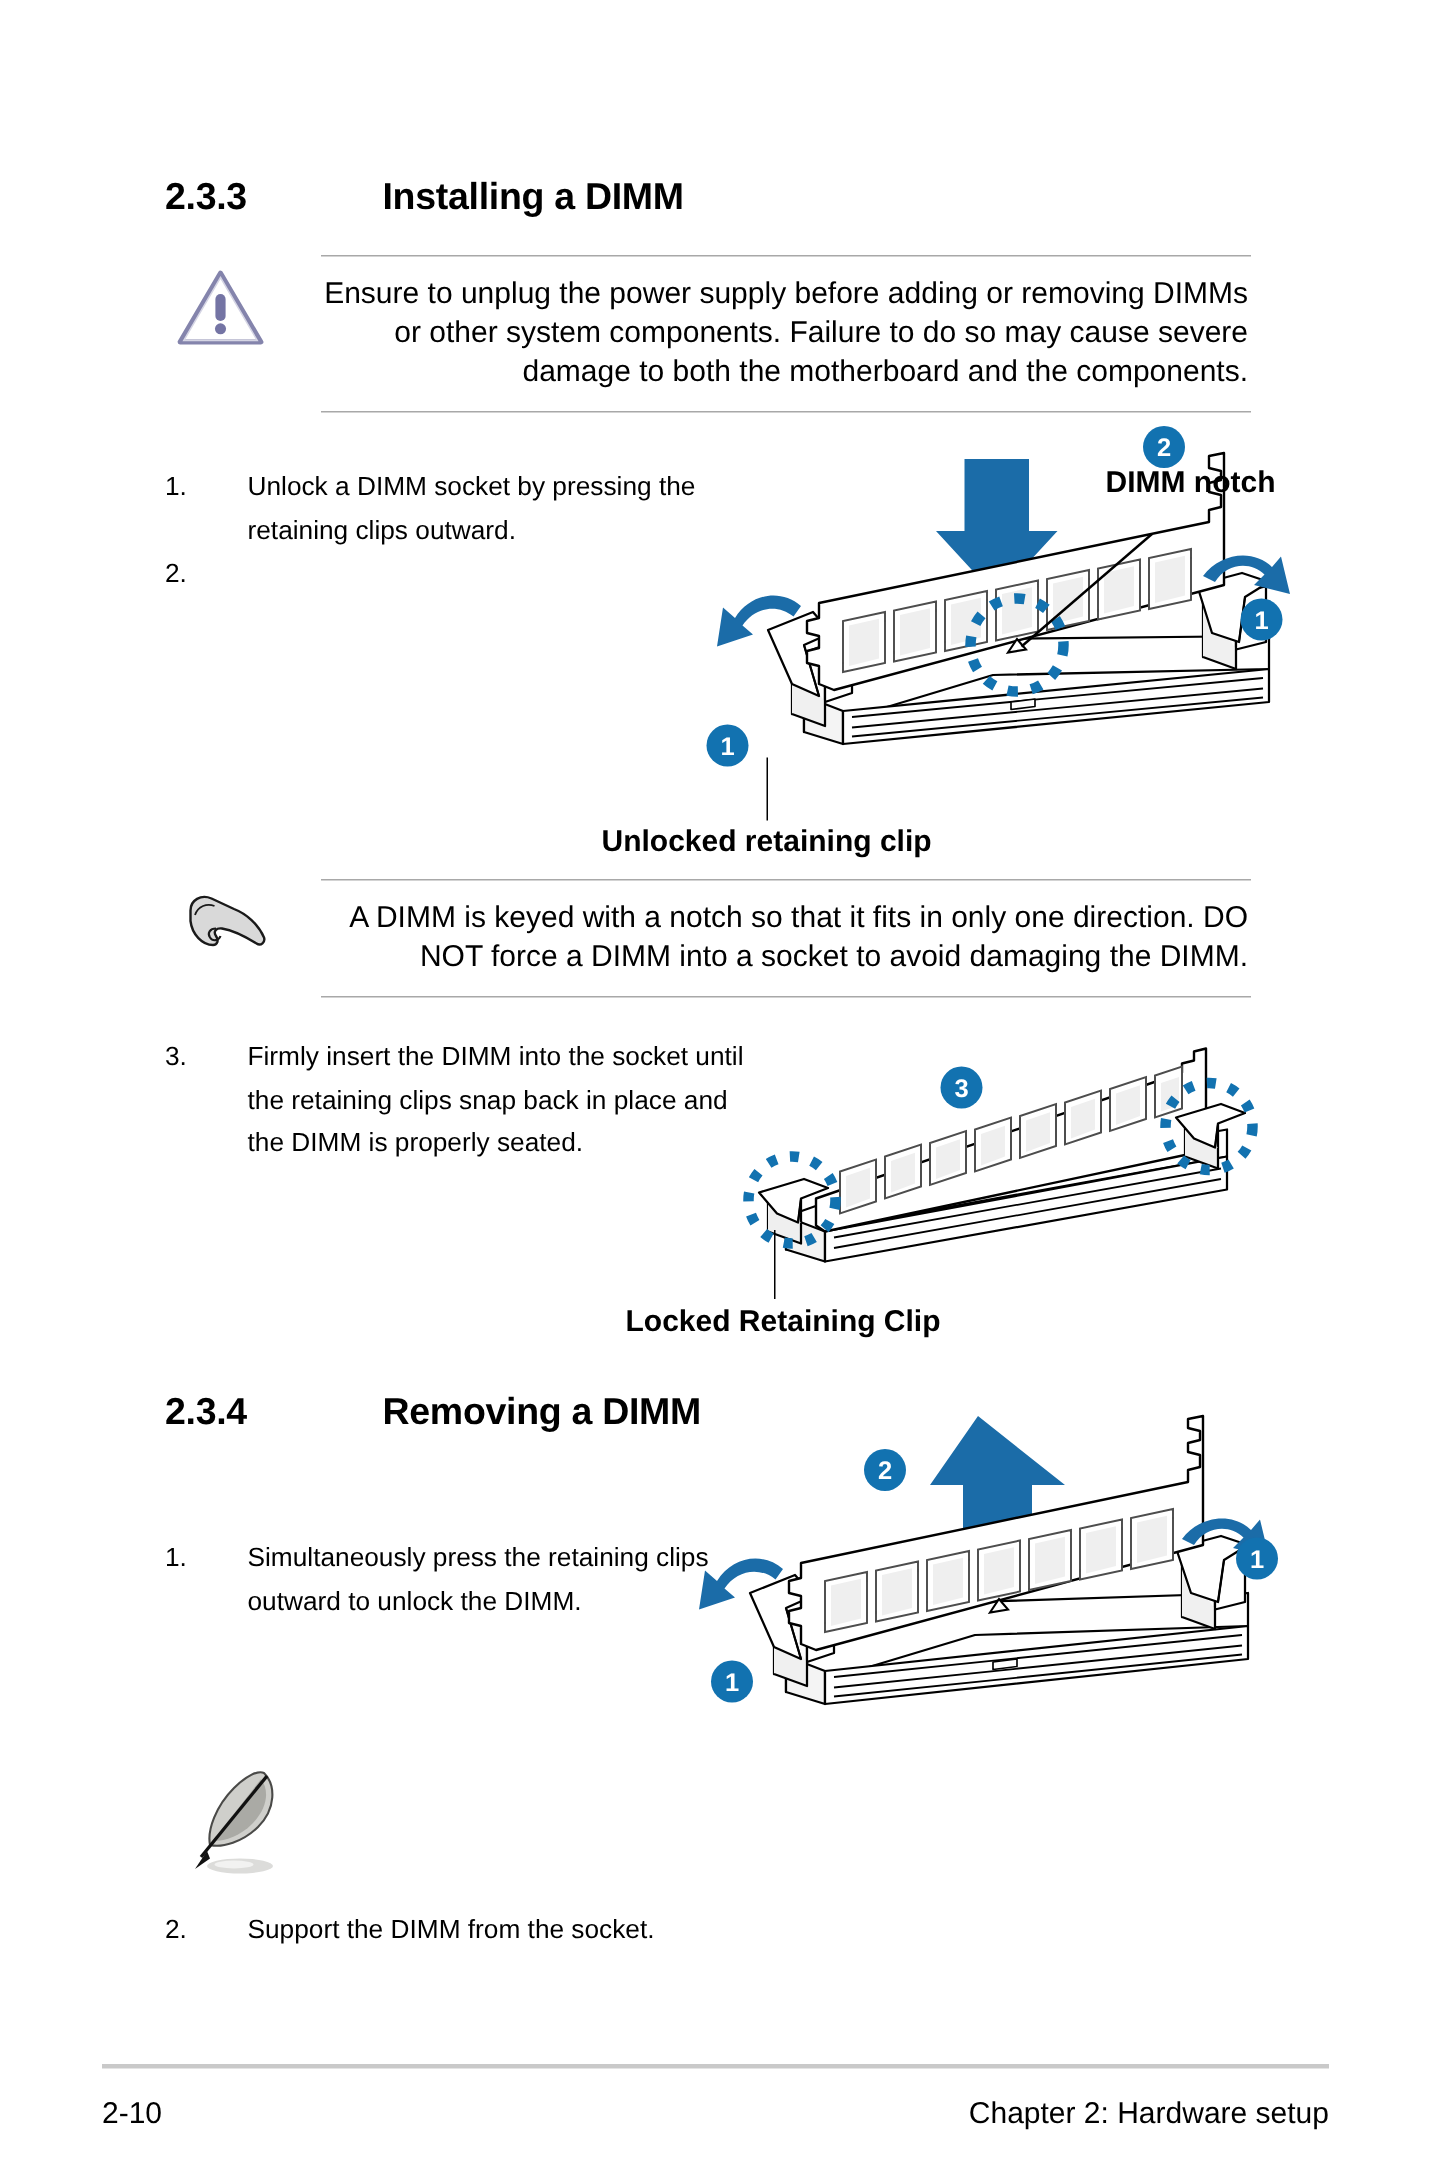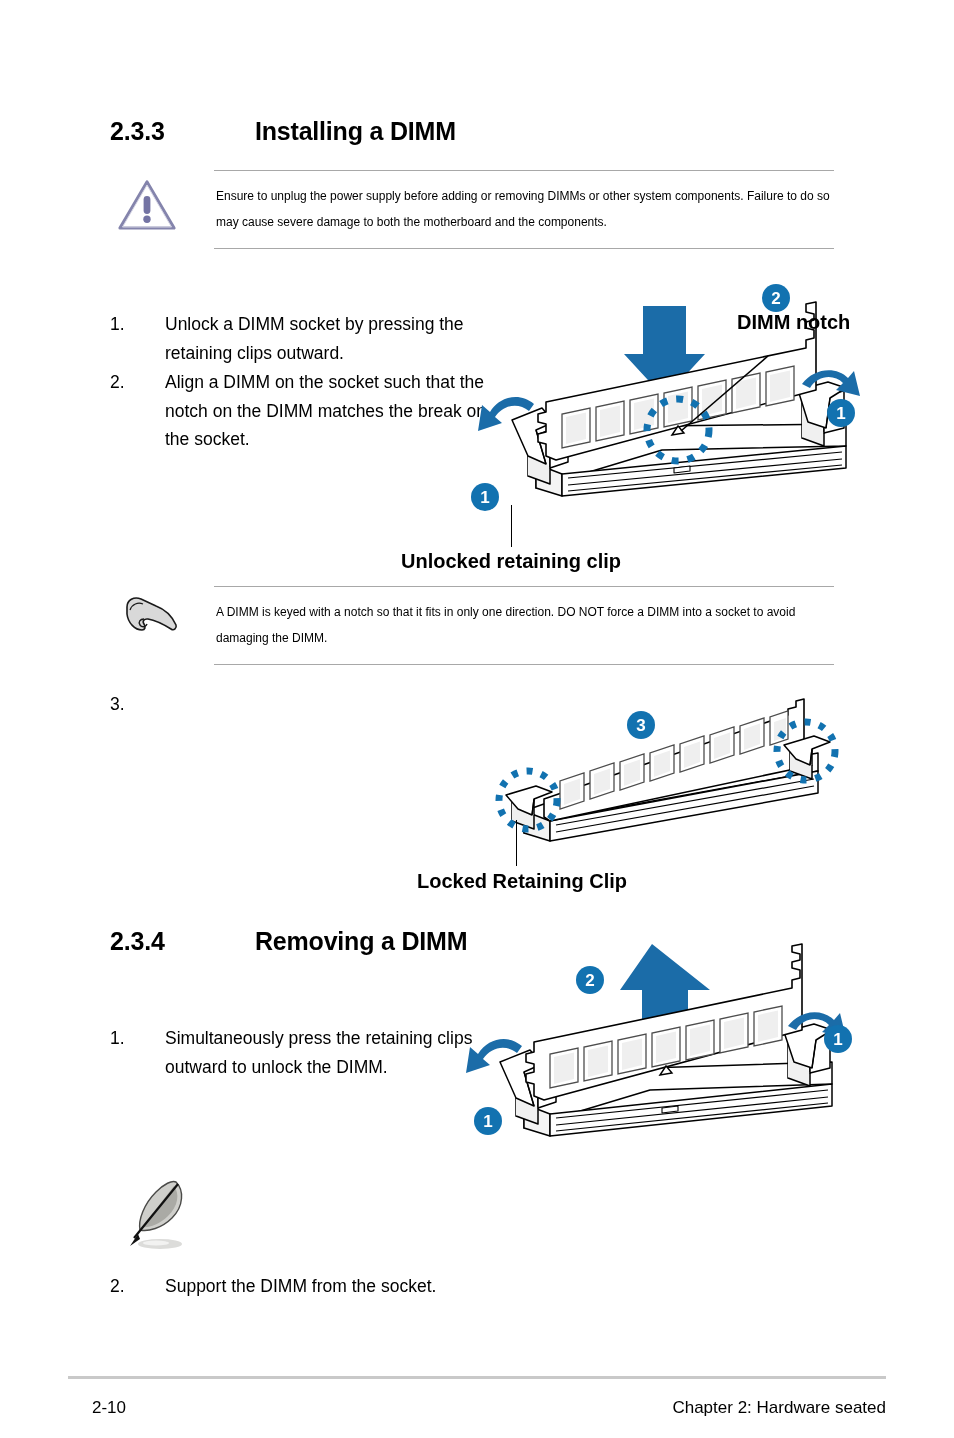--- a/index.html
+++ b/index.html
@@ -60,23 +60,24 @@
   .notebox {
     position: absolute;
     box-sizing: border-box;
   }
   .notebox .rule {
     height: 1px;
     background: #a8a8a8;
     width: 100%;
   }
   .notebox .note-body {
-    font-size: 12px;
+    font-size: 20px;
     line-height: 26px;
     padding: 12px 2px 13px 2px;
+    text-align: right;
   }
   .note-icon {
     position: absolute;
   }
 
   
   .fig-caption {
     position: absolute;
     font-weight: bold;
     font-size: 20px;
@@ -95,22 +96,21 @@
   .figure svg { display: block; }
 
   
   .footer-rule {
     position: absolute;
     height: 3px;
     background: #c9c9c9;
   }
   .footer-left, .footer-right {
     position: absolute;
-    font-size: 17px;
-    margin-left: 24px;
+    font-size: 20px;
   }
 </style>
 </head>
 <body>
 
 <div class="page">
 
   <div class="section-heading" style="left:110px; top:117px; width:600px;">
     <span class="num">2.3.3</span>
     <span>Installing a DIMM</span>
@@ -129,21 +129,20 @@
     <div class="note-body">Ensure to unplug the power supply before adding or removing DIMMs or other system components. Failure to do so may cause severe damage to both the motherboard and the components.</div>
     <div class="rule"></div>
   </div>
 
   <div class="step" style="left:110px; top:310px; width:380px;">
     <span class="idx">1.</span>
     <span class="txt">Unlock a DIMM socket by pressing the retaining clips outward.</span>
   </div>
   <div class="step" style="left:110px; top:368px; width:380px;">
     <span class="idx">2.</span>
-    <span class="txt">Align a DIMM on the socket such that the notch on the DIMM matches the break on the socket.</span>
   </div>
 
   <div class="figure" style="left:450px; top:278px;">
     <svg width="410" height="255" viewBox="0 0 410 255">
 
       <g>
         <path d="M193 28 L236 28 L236 76 L255 76 L214.5 120 L174 76 L193 76 Z" fill="#1b6ca8"></path>
       </g>
 
       <g stroke="#000" stroke-width="1.5" fill="#ffffff" stroke-linejoin="round">
@@ -262,20 +261,21 @@
     </svg>
   </div>
   <div class="notebox" style="left:214px; top:586px; width:620px;">
     <div class="rule"></div>
     <div class="note-body">A DIMM is keyed with a notch so that it fits in only one direction. DO NOT force a DIMM into a socket to avoid damaging the DIMM.</div>
     <div class="rule"></div>
   </div>
 
   <div class="step" style="left:110px; top:690px; width:390px;">
     <span class="idx">3.</span>
+    <span class="txt">Firmly insert the DIMM into the socket until the retaining clips snap back in place and the DIMM is properly seated.</span>
   </div>
 
   <div class="figure" style="left:488px; top:695px;">
     <svg width="360" height="175" viewBox="0 0 360 175">
 
       <g stroke="#000" stroke-width="1.5" fill="#ffffff" stroke-linejoin="round">
         <path d="M36 138 L36 116 L70 104 L330 58 L330 76 L66 124 Z" fill="#ffffff"></path>
         <path d="M36 138 L62 146 L62 126 L36 116 Z" fill="#f2f2f2"></path>
         <path d="M62 146 L330 98 L330 76 L62 126 Z" fill="#ffffff"></path>
         <path d="M68 130 L326 84" fill="none" stroke-width="1.2"></path>
@@ -457,15 +457,15 @@
     </svg>
   </div>
 
   <div class="step" style="left:110px; top:1272px; width:500px;">
     <span class="idx">2.</span>
     <span class="txt">Support the DIMM from the socket.</span>
   </div>
 
   <div class="footer-rule" style="left:68px; top:1376px; width:818px;"></div>
   <div class="footer-left" style="left:68px; top:1398px;">2-10</div>
-  <div class="footer-right" style="right:68px; top:1398px;">Chapter 2:  Hardware seated</div>
+  <div class="footer-right" style="right:68px; top:1398px;">Chapter 2:  Hardware setup</div>
 
 </div>
 
 </body></html>

